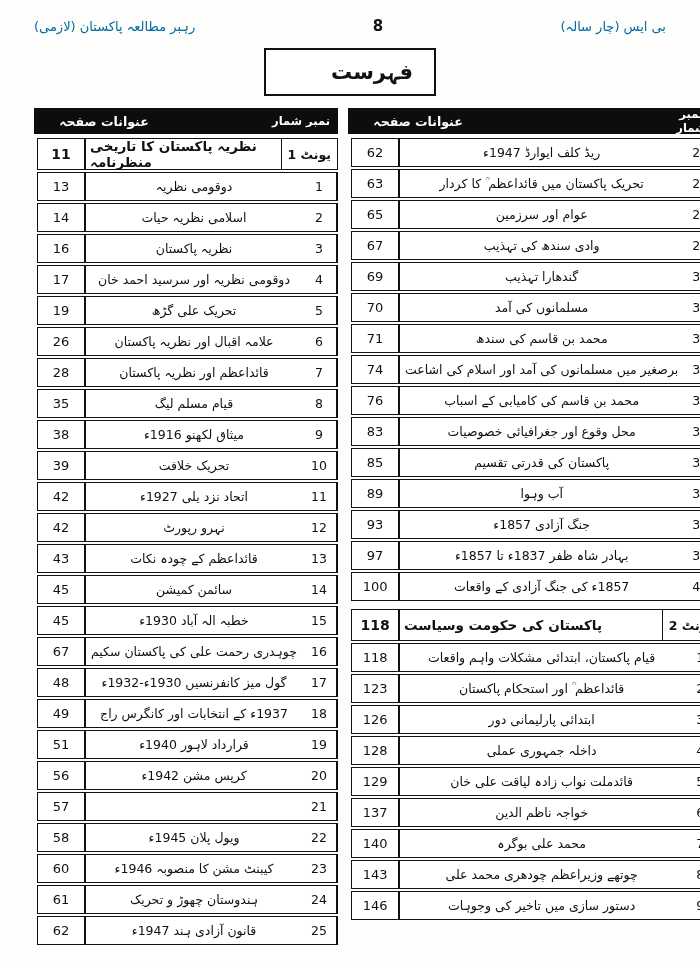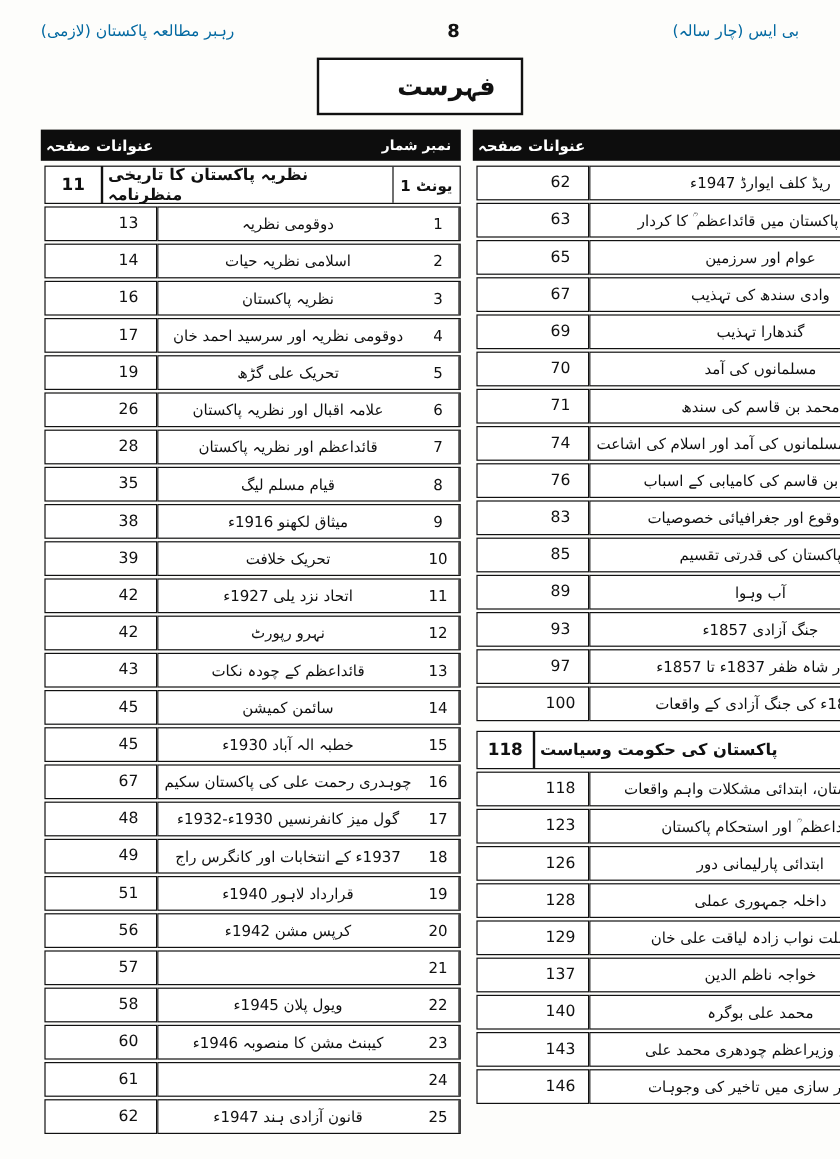--- a/index.html
+++ b/index.html
@@ -89,20 +89,21 @@
     flex-direction: row;
     align-items: center;
     font-size: 12.5px;
     font-weight: bold;
     margin-bottom: 4px;
   }
   .ch-page {
     width: 46px;
     text-align: center;
     flex: 0 0 46px;
+    margin-left: 21px;
   }
   .ch-title {
     flex: 1 1 auto;
     text-align: left;
   }
   .ch-num {
     width: 74px;
     flex: 0 0 74px;
     text-align: center;
     white-space: nowrap;
@@ -172,21 +173,20 @@
   }
   .r-page {
     flex: 0 0 46px;
     border: 1.3px solid #111;
     display: flex;
     align-items: center;
     justify-content: center;
     font-size: 13px;
     background: #fff;
     margin-left: 3px;
-    padding-left: 46px;
   }
   .r-main {
     flex: 1 1 auto;
     border: 1.3px solid #111;
     display: flex;
     flex-direction: row;
     align-items: stretch;
     background: #fff;
   }
   .r-title {
@@ -398,20 +398,21 @@
           <div class="row">
             <div class="r-main">
               <div class="r-num">23</div>
               <div class="r-title">کیبنٹ مشن کا منصوبہ 1946ء</div>
             </div>
             <div class="r-page">60</div>
           </div>
           <div class="row">
             <div class="r-main">
               <div class="r-num">24</div>
+              <div class="r-title">ہندوستان چھوڑ و تحریک</div>
             </div>
             <div class="r-page">61</div>
           </div>
           <div class="row">
             <div class="r-main">
               <div class="r-num">25</div>
               <div class="r-title">قانون آزادی ہند 1947ء</div>
             </div>
             <div class="r-page">62</div>
           </div>

